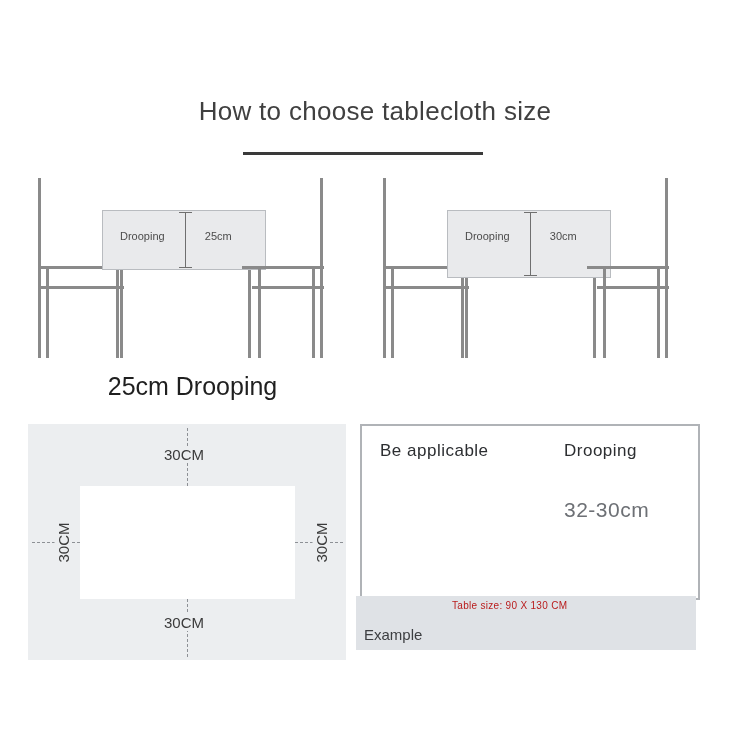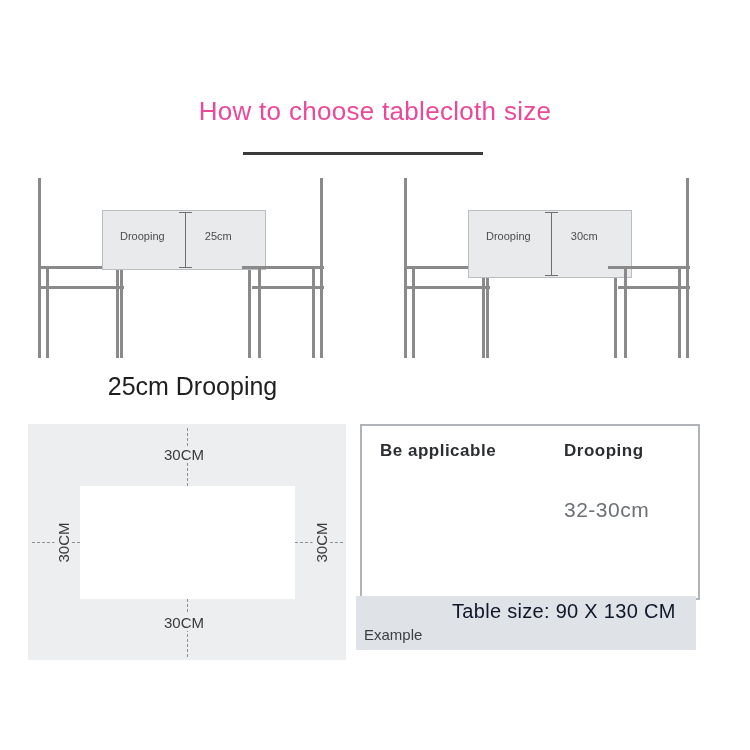--- a/index.html
+++ b/index.html
@@ -20,41 +20,41 @@
   }
 
   
   .title {
     position: absolute;
     top: 96px;
     left: 0;
     width: 750px;
     text-align: center;
     font-size: 26px;
-    color: #ec4899;
+    color: #404040;
     letter-spacing: 0.3px;
   }
   .title-rule {
     position: absolute;
     top: 152px;
     left: 243px;
     width: 240px;
     height: 3px;
     background: #3a3a3a;
   }
 
   
   .illus {
     position: absolute;
     top: 168px;
     width: 345px;
     height: 200px;
   }
   .illus.left  { left: 20px; text-align: right; }
-  .illus.right { left: 386px; text-align: center; }
+  .illus.right { left: 365px; text-align: center; }
 
   .ln {
     position: absolute;
     background: #8a8a8a;
   }
   .ln.v { width: 3px; }
   .ln.h { height: 3px; }
 
   
   .cloth {
@@ -157,21 +157,20 @@
     position: absolute;
     left: 202px;
     top: 15px;
     font-size: 18px;
     color: #6d7075;
     letter-spacing: 0.5px;
   }
   .trow.head .c1, .trow.head .c2 {
     color: #2c2e31;
     font-size: 17px;
-    font-weight: bold;
   }
   .trow .c1.big, .trow .c2.big {
     font-size: 21px;
   }
 
   
   .example-box {
     position: absolute;
     left: 356px;
     top: 596px;
@@ -183,22 +182,22 @@
     position: absolute;
     left: 8px;
     top: 30px;
     font-size: 15px;
     color: #3c3e41;
   }
   .ex-line1 {
     position: absolute;
     left: 96px;
     top: 4px;
-    font-size: 20px;
-    color: #0f172a;
+    font-size: 10px;
+    color: #b91c1c;
     letter-spacing: 0.3px;
   }
   .ex-line2 {
     position: absolute;
     left: 96px;
     top: 29px;
     font-size: 15px;
     color: #1f2123;
     letter-spacing: 0.3px;
   }

